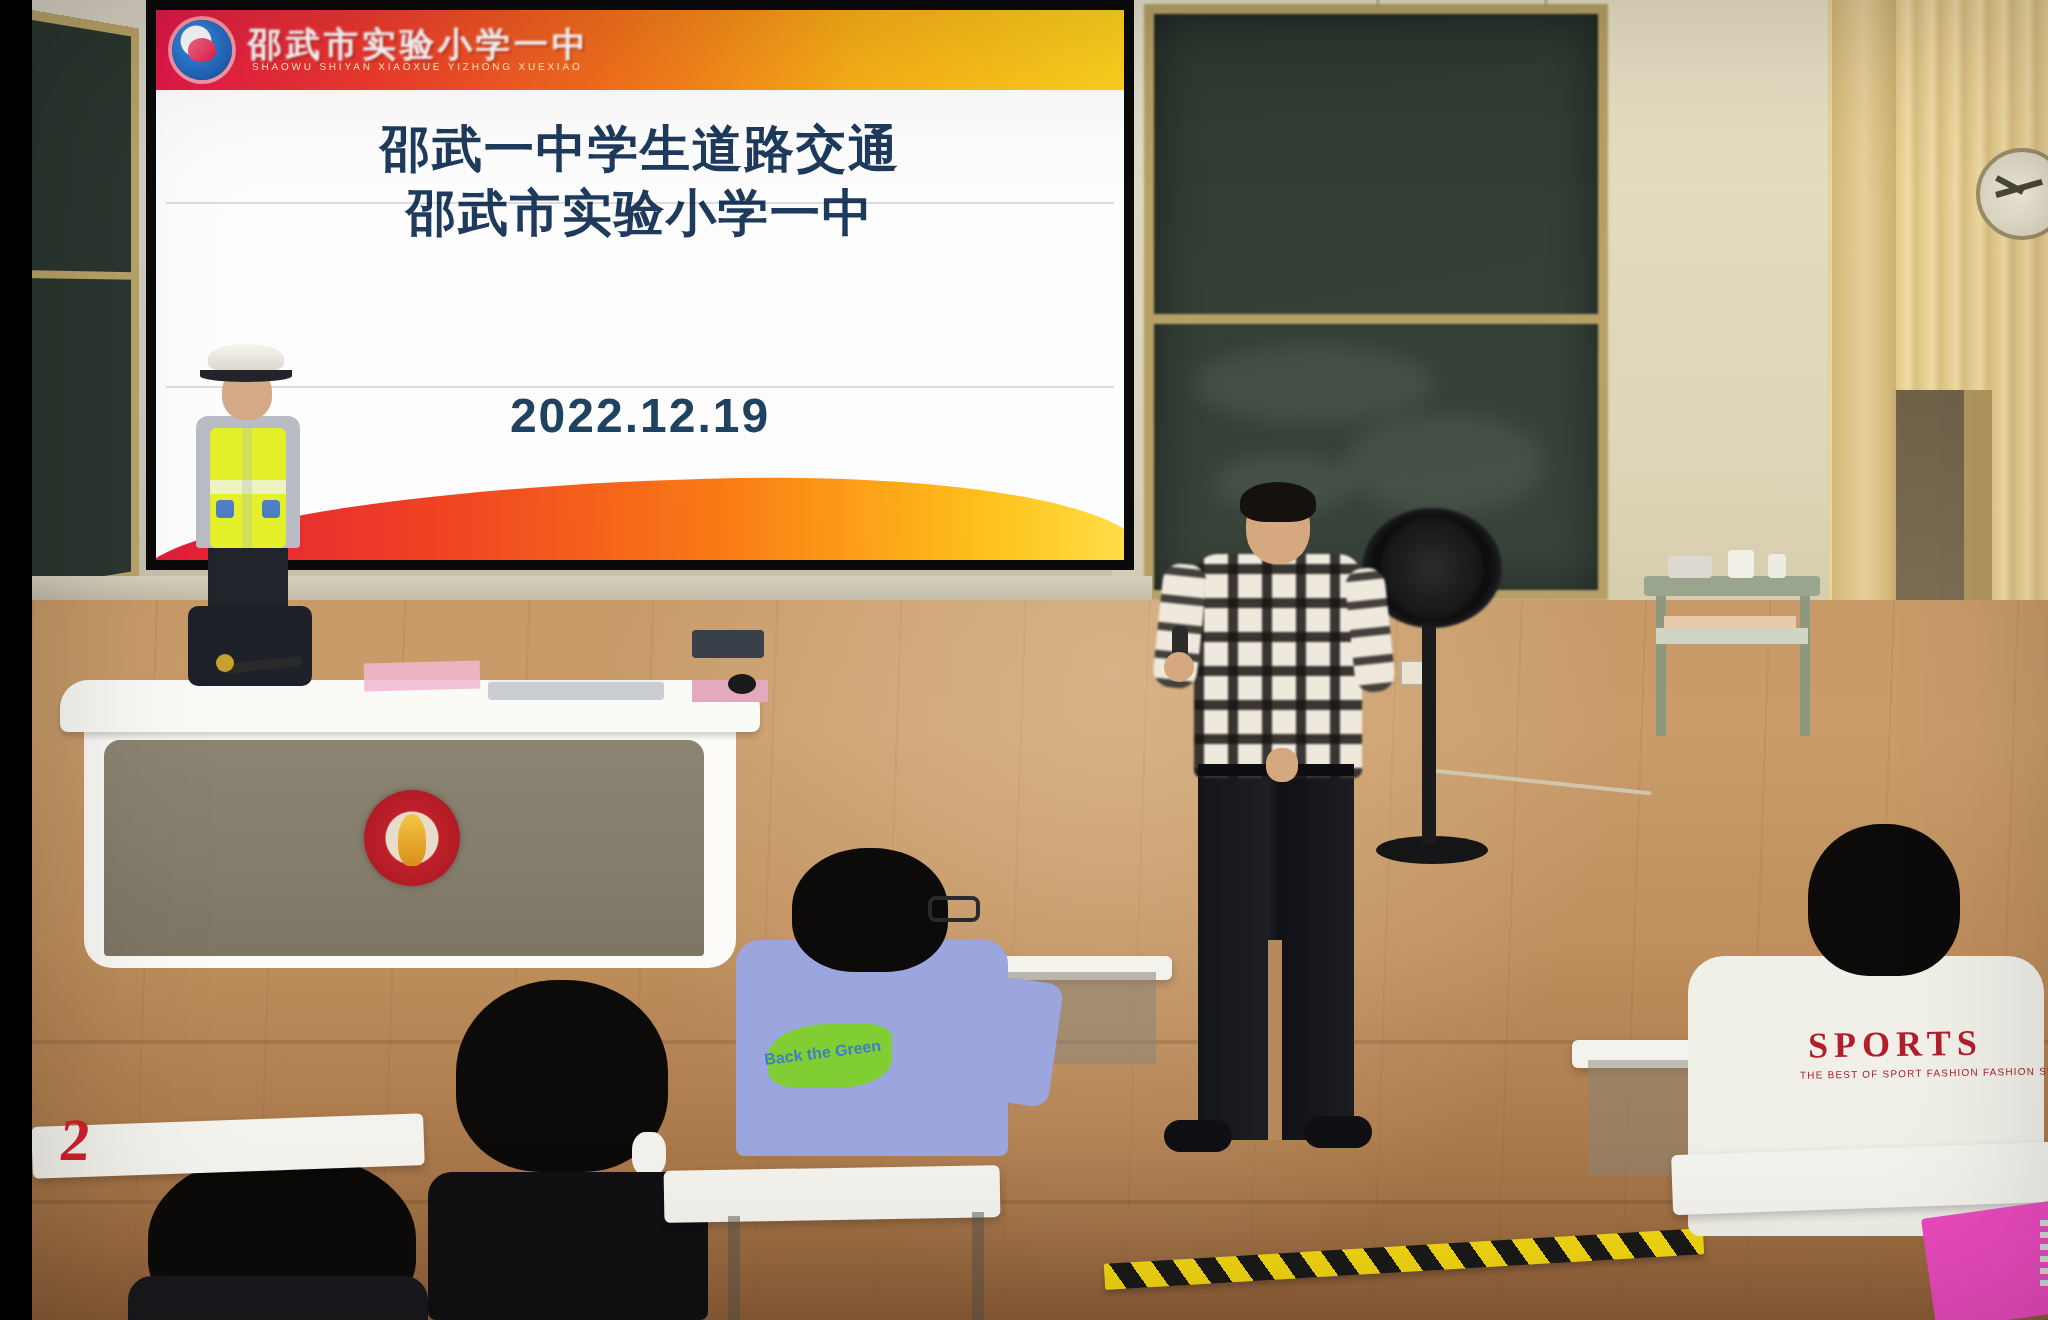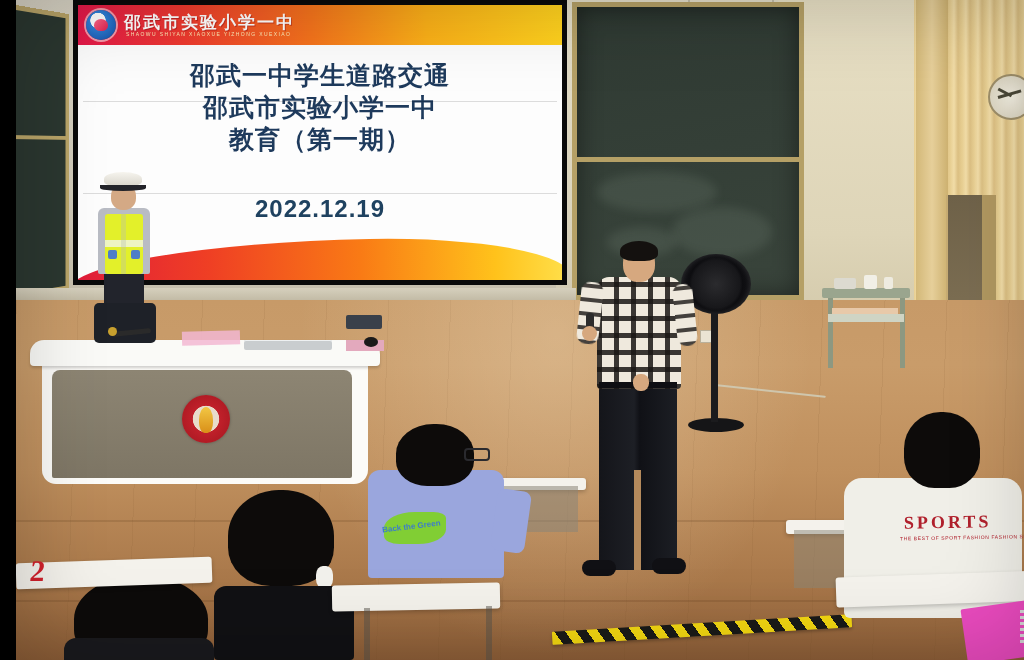--- a/index.html
+++ b/index.html
@@ -217,21 +217,20 @@
     <div class="screen-inner">
       <div class="banner">
         <div class="banner-logo"></div>
         <div class="banner-cn">邵武市实验小学一中</div>
         <div class="banner-en">SHAOWU SHIYAN XIAOXUE YIZHONG XUEXIAO</div>
       </div>
       <div class="slide-body">
         <div class="slide-title">
           <div>邵武一中学生道路交通</div>
           <div>邵武市实验小学一中</div>
-          <div>教育（第一期）</div>
         </div>
         <div class="slide-date">2022.12.19</div>
         <div class="wave2"></div>
         <div class="wave"></div>
       </div>
       <div class="screen-seam" style="top:96px;"></div>
       <div class="screen-seam" style="top:188px;"></div>
     </div>
   </div>
 

